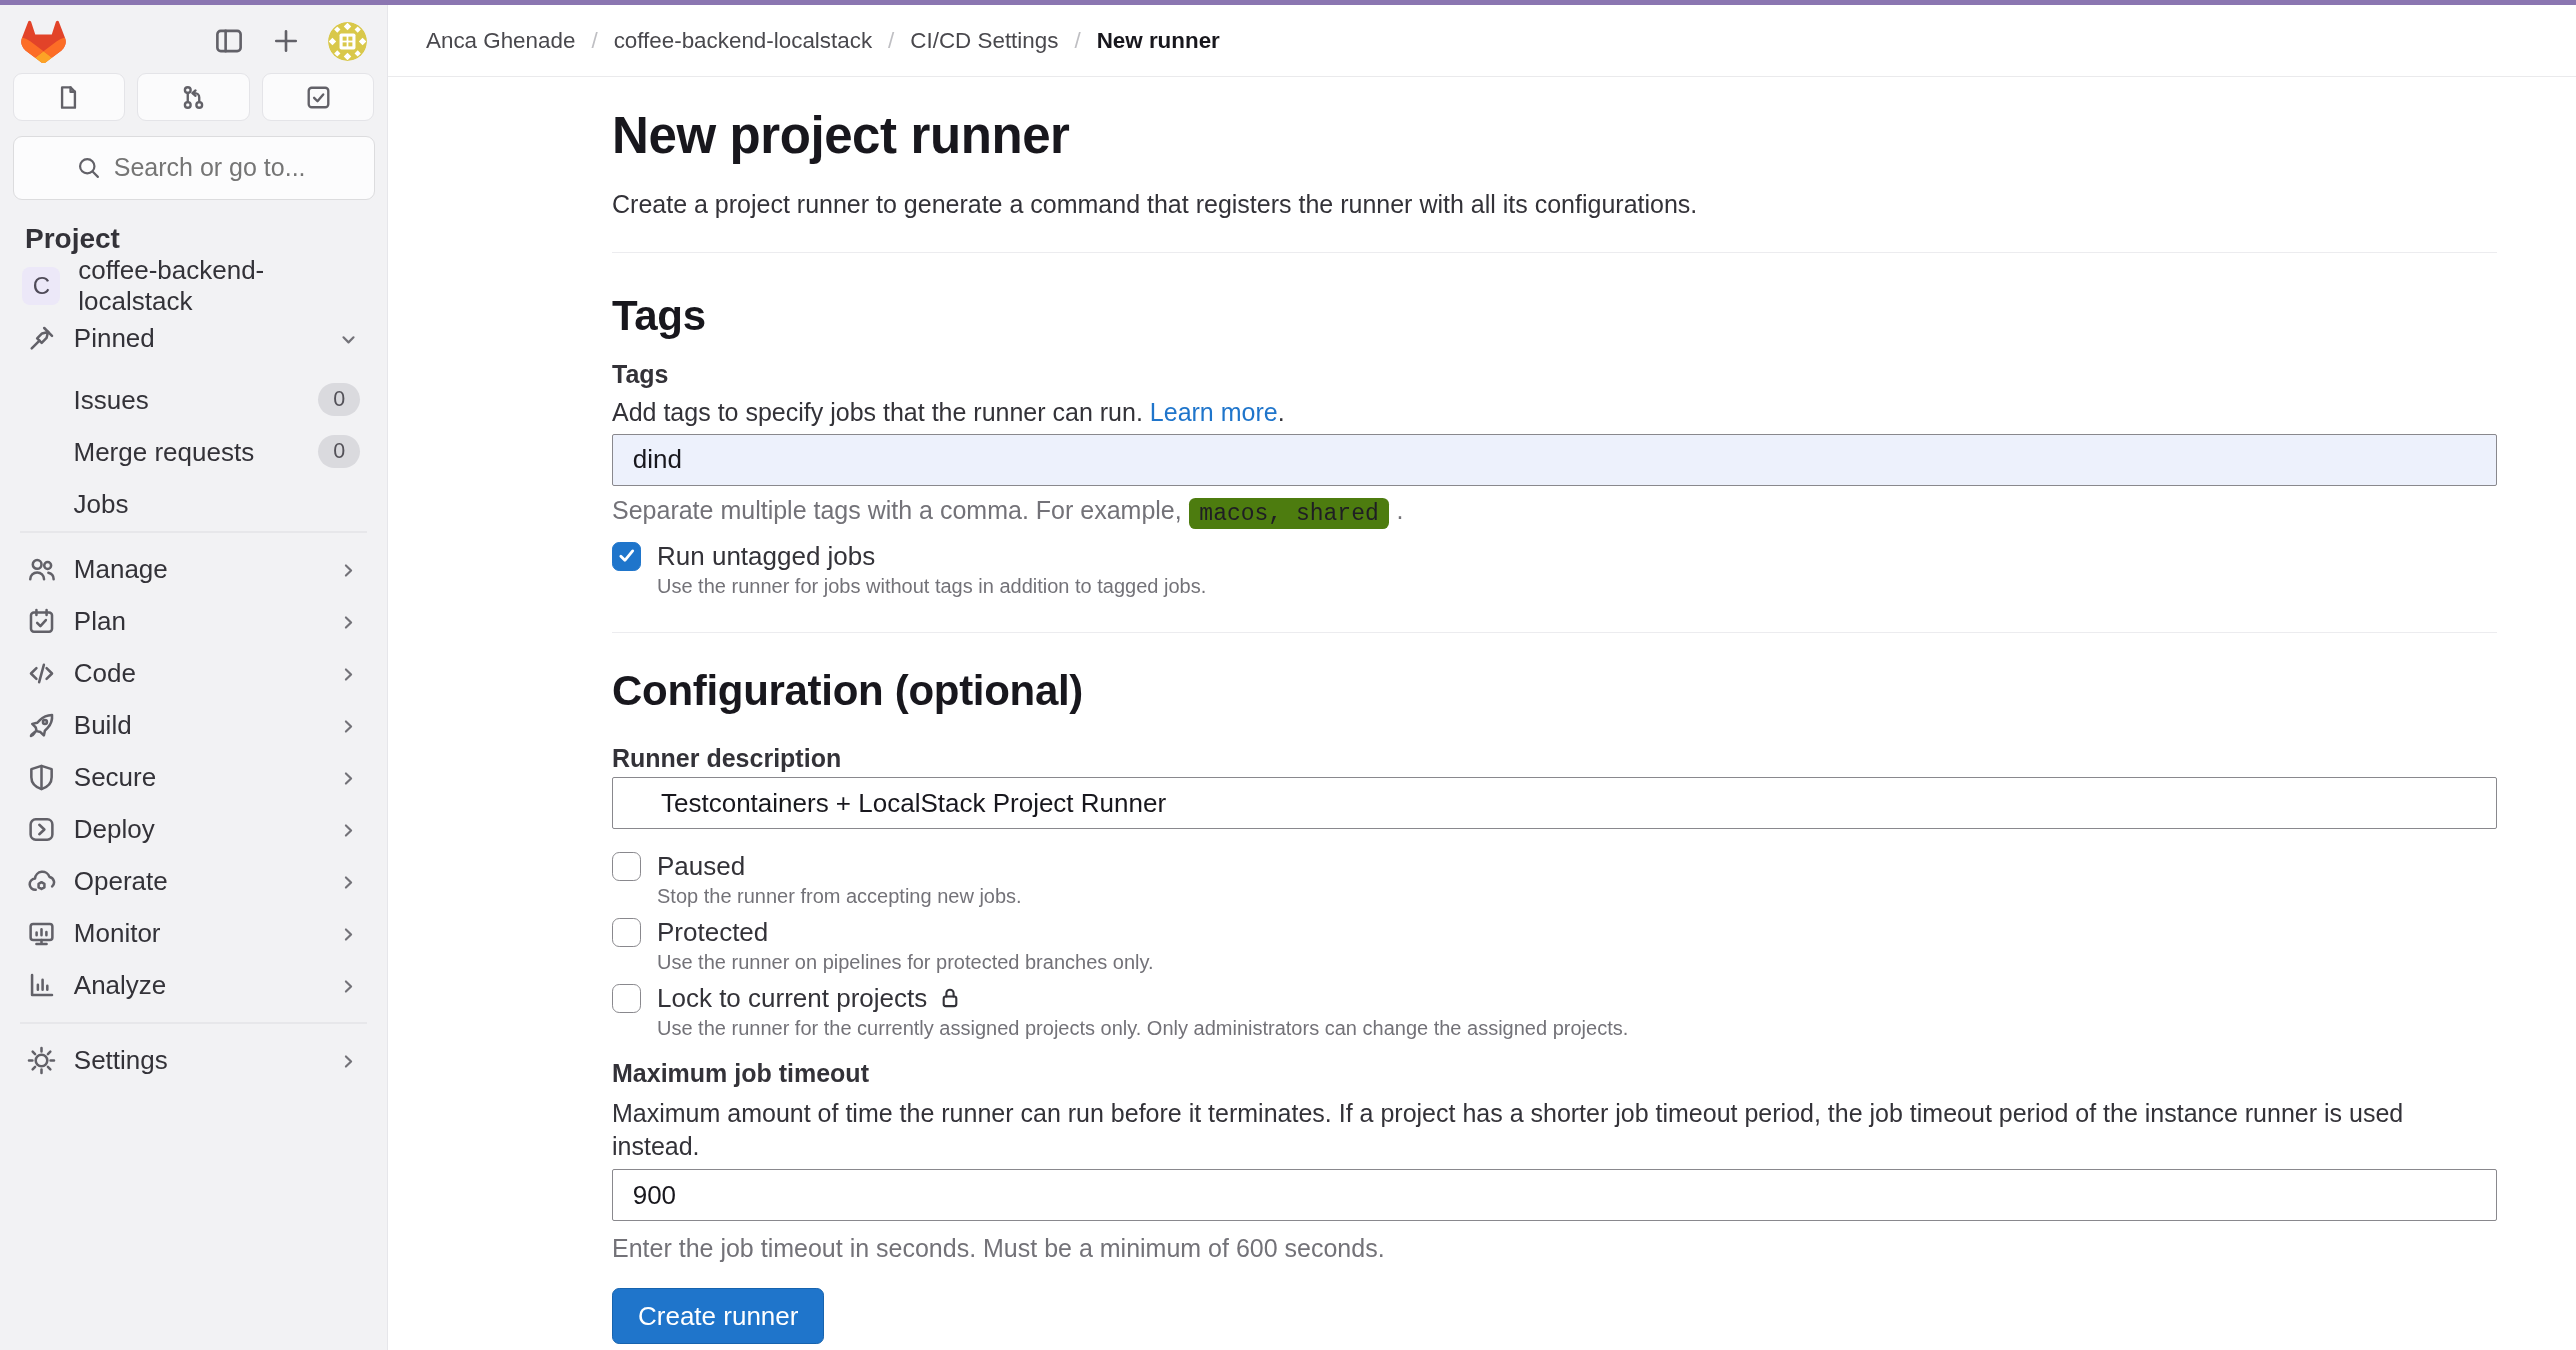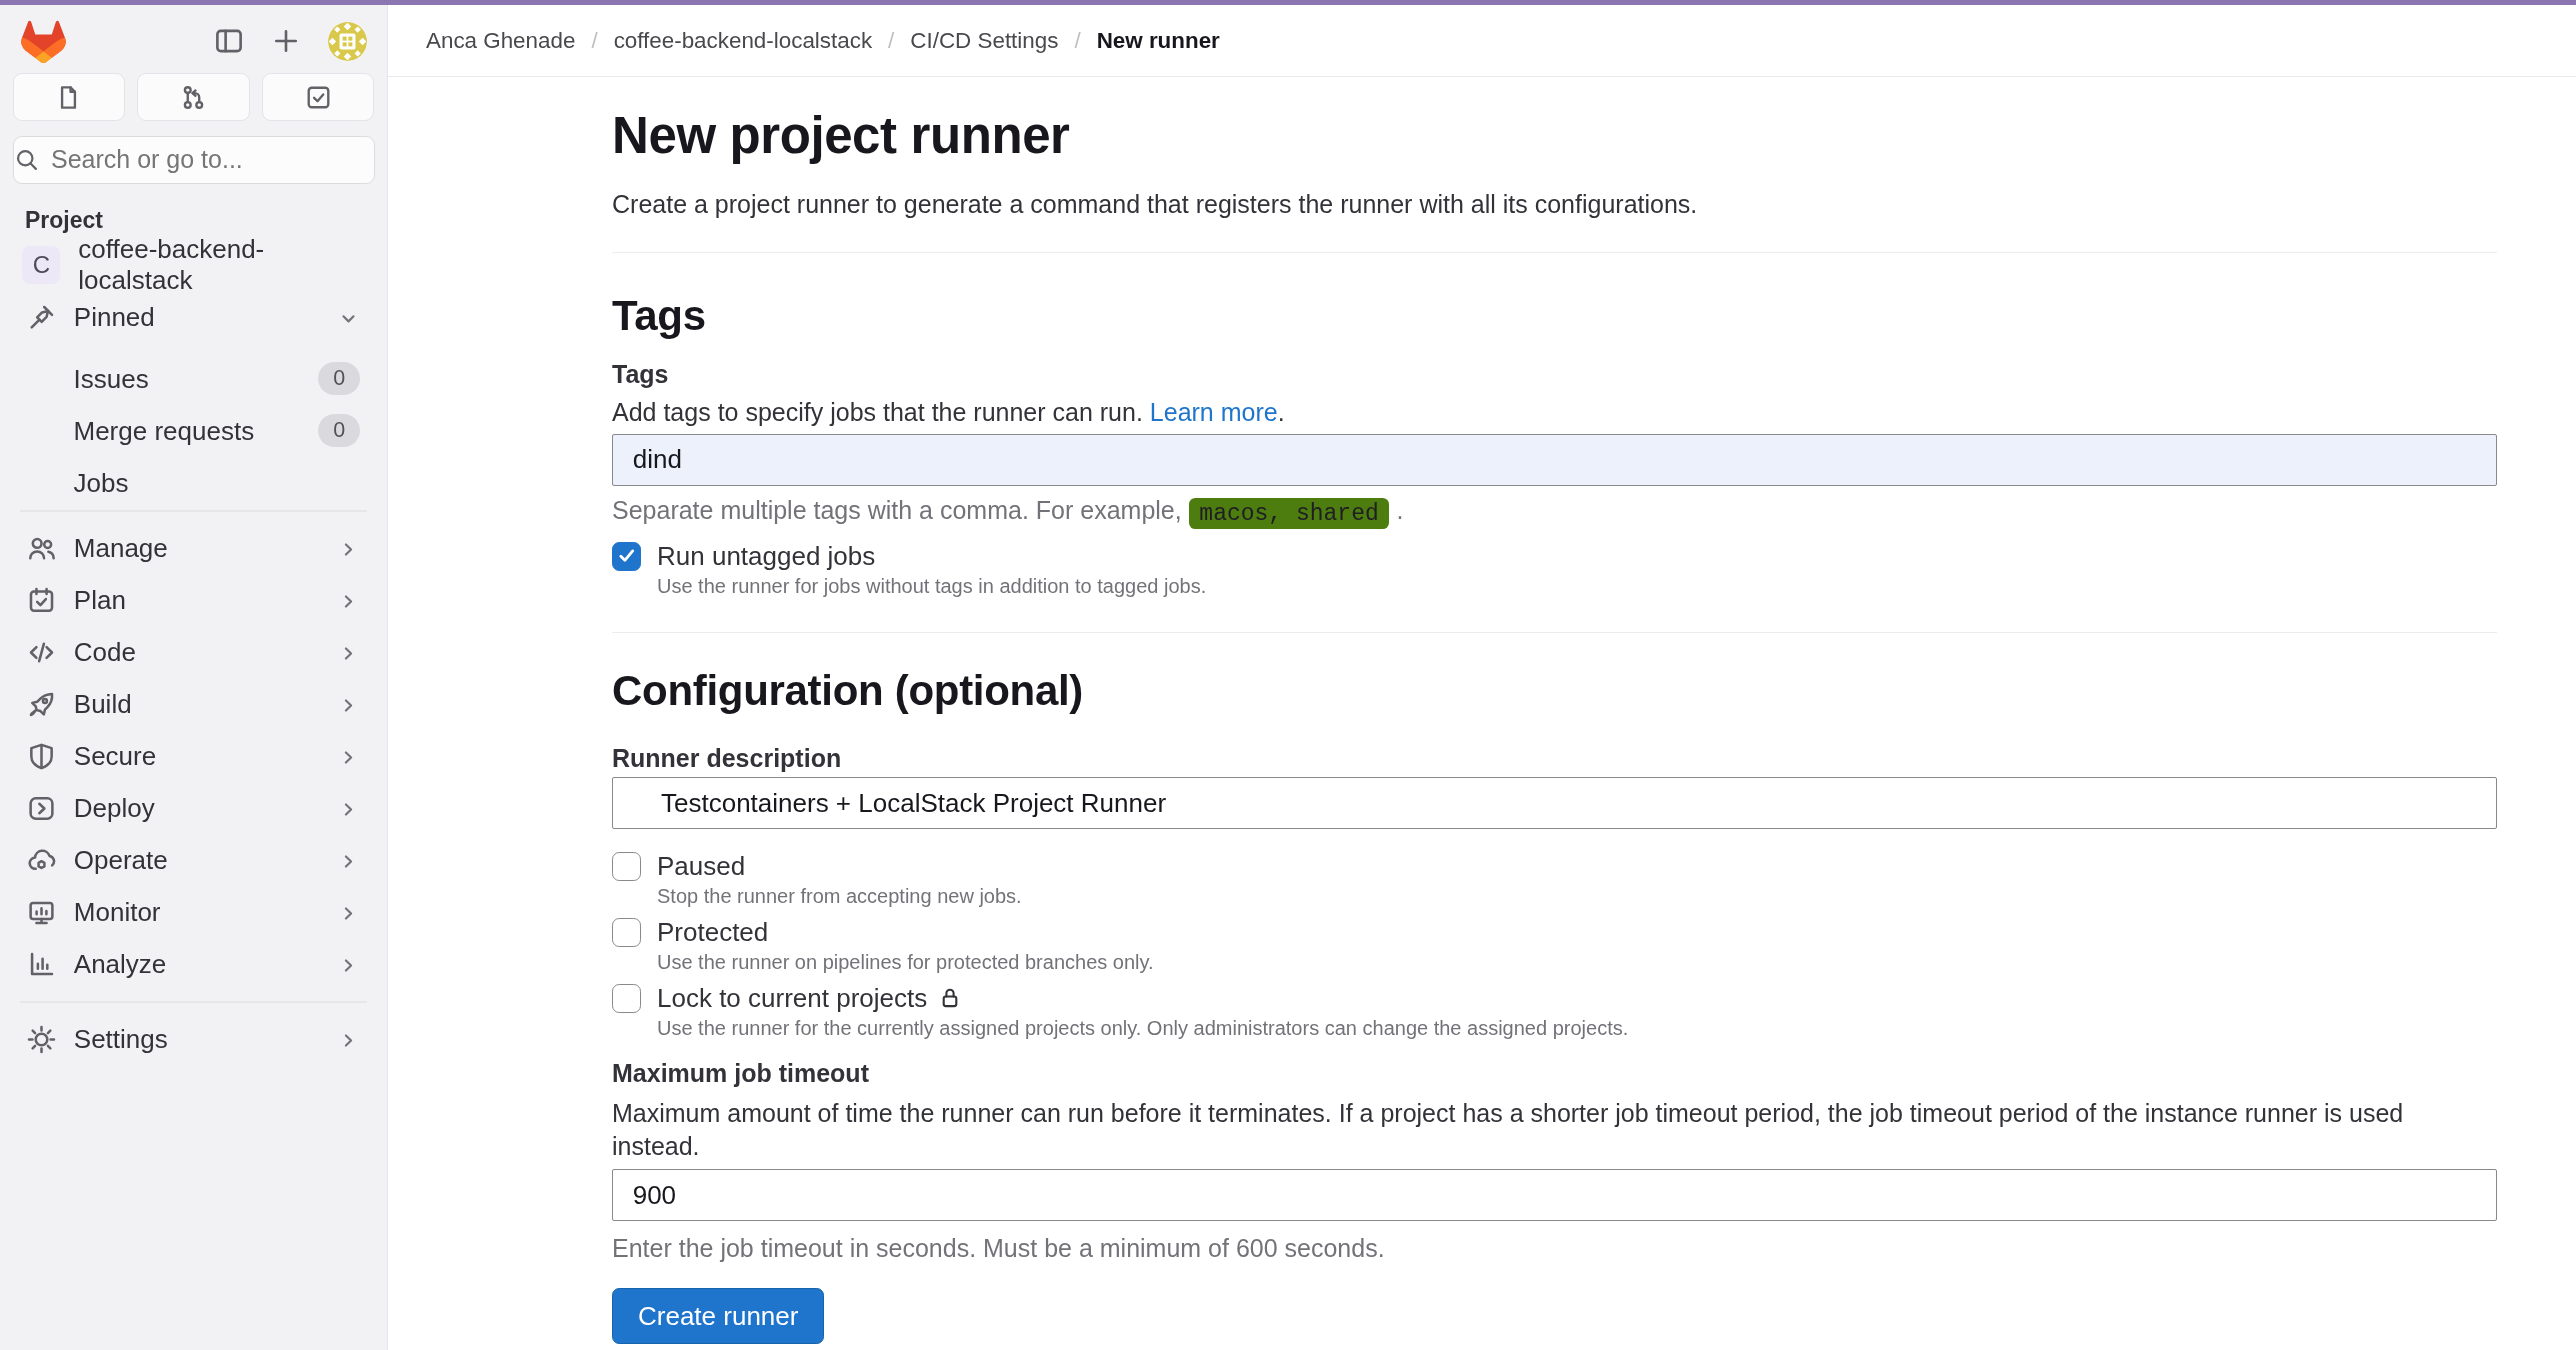--- a/index.html
+++ b/index.html
@@ -25,30 +25,30 @@
   .avatar {
     width:39px; height:39px; border-radius:50%; overflow:hidden; cursor:pointer;
   }
   .shortcut-row { display:flex; gap:12.5px; padding:5.4px 12.5px 0 12.5px; }
   .shortcut-btn {
     flex:1; height:48px; background:#fbfbfc; border:1.8px solid #e4e4e8; border-radius:9px;
     display:flex; align-items:center; justify-content:center; color:#626168; cursor:pointer;
   }
   .shortcut-btn svg { width:27px; height:27px; }
   .searchbar {
-    margin:14.3px 12.5px 0 12.5px; height:48px; background:#fcfcfd; border:1.8px solid #dcdcde;
-    border-radius:9px; display:flex; align-items:center; gap:12.5px;
+    margin:14.3px 12.5px 0 12.5px; height:64px; background:#fcfcfd; border:1.8px solid #dcdcde;
+    border-radius:9px; display:flex; align-items:center; justify-content:center; gap:12.5px;
     color:#626168; cursor:pointer; position:relative;
   }
   .searchbar svg { width:25px; height:25px; flex:0 0 auto; }
   .searchbar input {
     border:none; outline:none; background:transparent; font:inherit; color:#626168;
     width:197px; padding:0;
   }
-  .sec-label { margin:23px 0 0 25px; font-size:23px; font-weight:700; color:#333238; }
+  .sec-label { margin:23px 0 0 25px; font-size:28px; font-weight:700; color:#333238; }
   .nav { padding:5.4px 12.5px 0 12.5px; }
   .nav-item {
     height:52px; border-radius:9px; display:flex; align-items:center; gap:18px;
     padding:0 14.3px; font-size:26px; color:#333238; cursor:pointer;
   }
   .nav-ic { width:29px; height:29px; color:#626168; flex:0 0 auto; }
   .nav-ic svg { width:100%; height:100%; }
   .proj-avatar {
     width:38px; height:38px; border-radius:8px; background:#ece8f8; color:#4f4b58;
     display:flex; align-items:center; justify-content:center;

